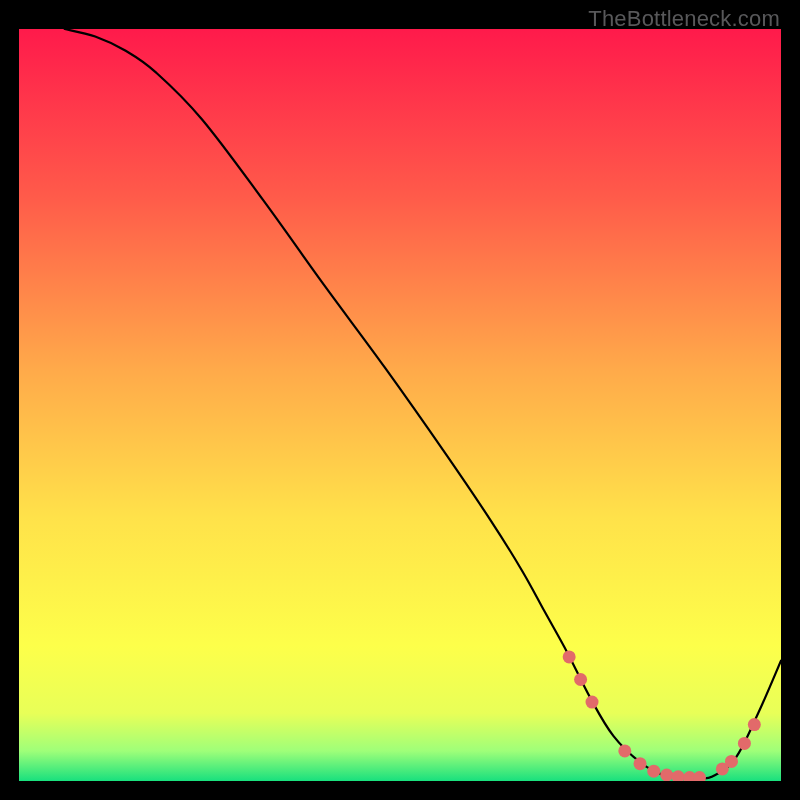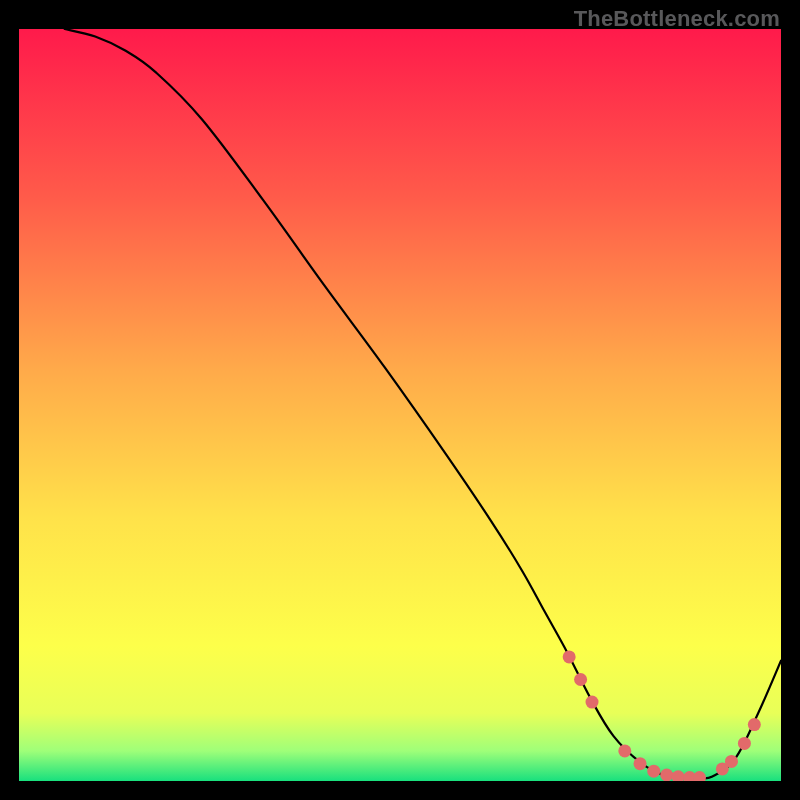--- a/index.html
+++ b/index.html
@@ -25,21 +25,21 @@
     top: 0;
     width: 762px;
     height: 752px;
   }
   .watermark {
     position: absolute;
     top: 6px;
     right: 20px;
     font-family: Arial, Helvetica, sans-serif;
     font-size: 22px;
-    font-weight: 700;
+    font-weight: 400;
     color: #58585a;
     letter-spacing: 0.2px;
   }
   svg { display: block; }
 </style>
 </head>
 <body>
 
 <div class="watermark">TheBottleneck.com</div>
 

